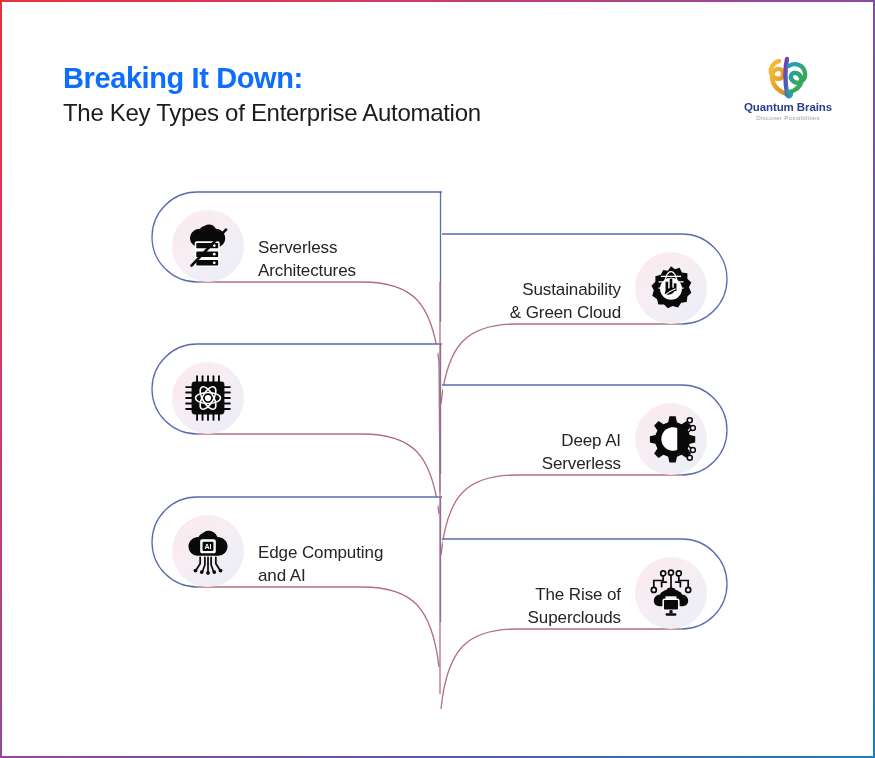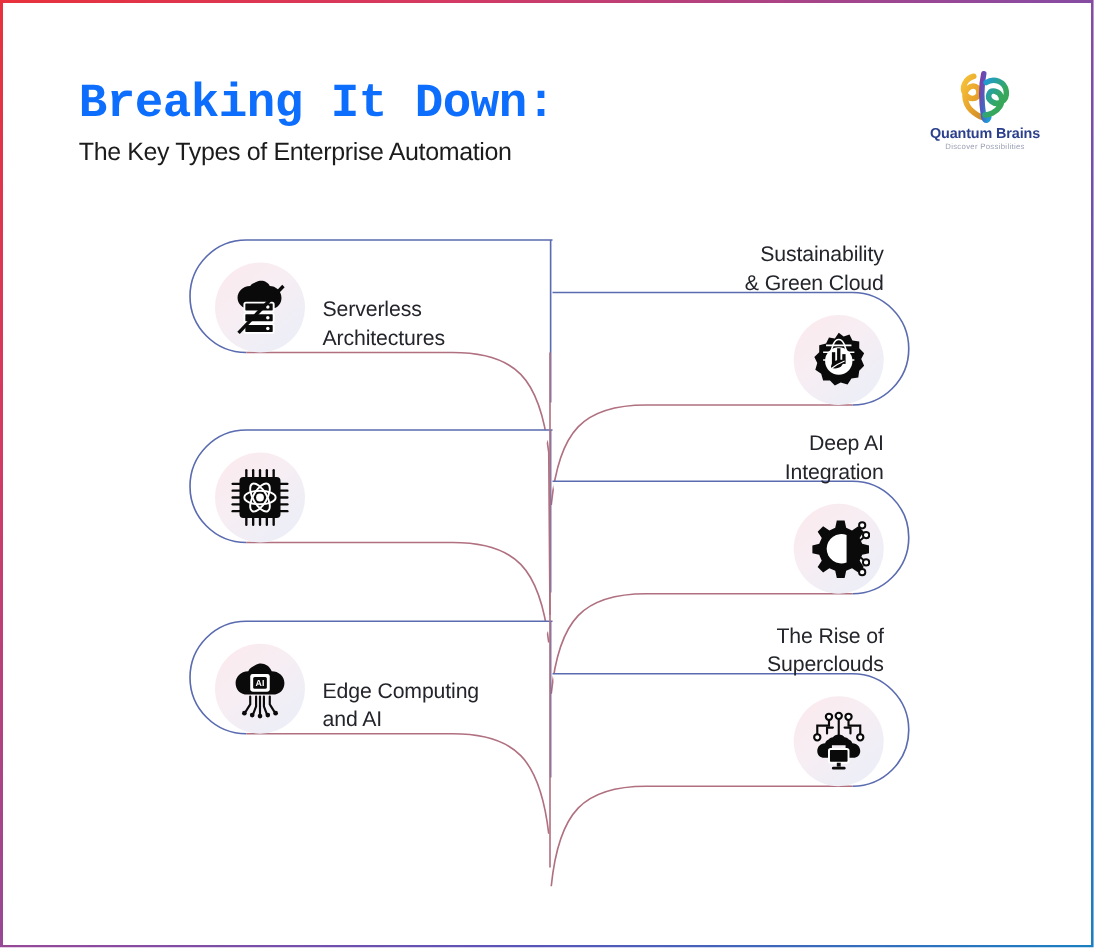--- a/index.html
+++ b/index.html
@@ -32,30 +32,29 @@
     left: 0; top: 0;
     width: 875px;
     height: 160px;
   }
   #title-block {
     position: absolute;
     left: 61px;
     top: 58px;
   }
   .title-line1 {
-    font-size: 38px;
+    font-size: 29px;
     font-weight: bold;
     color: #0d6efd;
     letter-spacing: -0.4px;
     line-height: 1.28;
     white-space: nowrap;
-    font-family: Liberation Mono, monospace;
   }
   .title-line2 {
-    font-size: 20px;
+    font-size: 24px;
     font-weight: normal;
     color: #1c1c1c;
     letter-spacing: -0.3px;
     line-height: 1.34;
     white-space: nowrap;
   }
 
   
   #logo {
     position: absolute;
@@ -107,21 +106,21 @@
   .card-inner {
     position: relative;
     width: 100%;
     height: 100%;
     display: flex;
     align-items: flex-end;
     gap: 14px;
     padding: 0 18px;
     box-sizing: border-box;
   }
-  .card-right .card-inner { justify-content: flex-end; flex-direction: column; }
+  .card-right .card-inner { justify-content: flex-end; }
 
   .icon-badge {
     flex: 0 0 auto;
     width: 72px;
     height: 72px;
     border-radius: 50%;
     background: linear-gradient(140deg, #fbe9ec 0%, #f7eef3 42%, #e9eef8 100%);
     display: flex;
     align-items: center;
     justify-content: center;
@@ -290,21 +289,21 @@
             </g>
             <circle cx="32" cy="32" r="4" fill="#ffffff"></circle>
           </svg>
         </div>
       </div>
     </div>
 
     <div class="card card-right" style="top:223px; height:90px;">
       <div class="card-inner">
         <div class="card-label">Deep AI
-Integration</div>
+Serverless</div>
         <div class="icon-badge">
           <svg width="50" height="50" viewBox="0 0 64 64">
             <path d="M30 3 L38 3 L39.6 10.6 L45.6 13.2 L52 9 L57.6 14.6 L53.4 21
                      L56 27 L63 28.6 L63 36.6 L56 38.2 L53.4 44.2 L57.6 50.6
                      L52 56.2 L45.6 52 L39.6 54.6 L38 62 L30 62 L28.4 54.6
                      L22.4 52 L16 56.2 L10.4 50.6 L14.6 44.2 L12 38.2 L5 36.6
                      L5 28.6 L12 27 L14.6 21 L10.4 14.6 L16 9 L22.4 13.2
                      L28.4 10.6 Z" fill="#0a0a0a"></path>
             <path d="M40 18 A15 15 0 1 0 40 46" fill="#ffffff"></path>
             <g stroke="#0a0a0a" stroke-width="2" fill="none" stroke-linecap="round">

